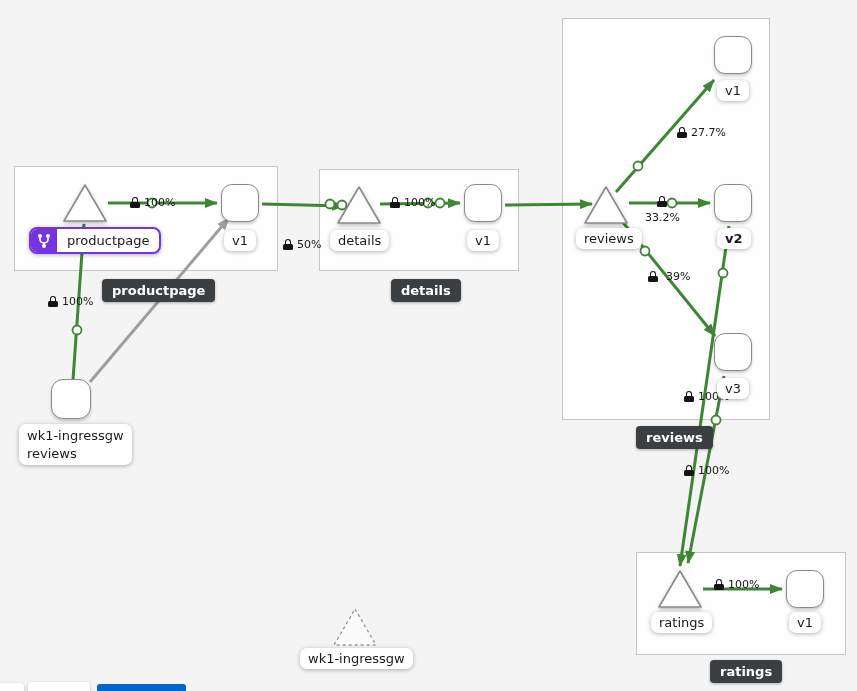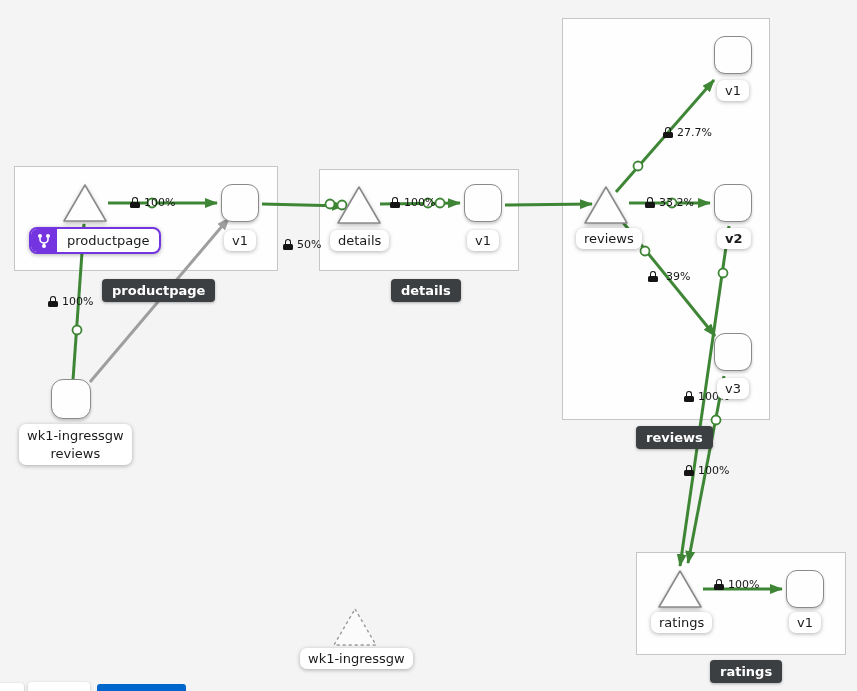--- a/index.html
+++ b/index.html
@@ -4,21 +4,21 @@
 <style>
   html,body{margin:0;padding:0;}
   #stage{position:relative;width:857px;height:691px;background:#f4f4f4;overflow:hidden;
          font-family:"DejaVu Sans","Liberation Sans",sans-serif;}
   .grp{position:absolute;background:#fefefe;border:1px solid #c6c6c6;z-index:1;box-sizing:border-box;}
   #edges{position:absolute;left:0;top:0;z-index:2;}
   .tri{position:absolute;z-index:4;filter:drop-shadow(0 2px 2px rgba(0,0,0,.25));}
   .sq{position:absolute;width:38px;height:38px;background:#fefefe;border:1.5px solid #8a8a8a;
       border-radius:11px;z-index:4;box-shadow:0 2px 3px rgba(0,0,0,.2);box-sizing:border-box;}
   .chip{position:absolute;background:#fff;border-radius:7px;box-shadow:0 1px 4px rgba(0,0,0,.3);
-        padding:3px 8px;font-size:13px;color:#1a1a1a;text-align:center;z-index:5;white-space:nowrap;}
+        padding:3px 8px;font-size:13px;color:#1a1a1a;text-align:left;z-index:5;white-space:nowrap;}
   .darklbl{position:absolute;background:#3c3f42;color:#fff;font-weight:bold;font-size:13px;
         padding:4px 10px;border-radius:4px;z-index:6;box-shadow:0 1px 3px rgba(0,0,0,.3);white-space:nowrap;}
   .elbl{position:absolute;display:flex;align-items:center;gap:4px;font-size:11px;color:#161616;z-index:3;white-space:nowrap;}
   .lock{position:relative;width:10px;height:11px;display:inline-block;flex:0 0 auto;}
   .lock::before{content:"";position:absolute;top:0;left:2px;width:4px;height:6px;
         border:1.6px solid #151515;border-bottom:none;border-radius:4px 4px 0 0;}
   .lock::after{content:"";position:absolute;bottom:0;left:0;width:10px;height:6px;background:#151515;border-radius:1.5px;}
   .ppchip{position:absolute;left:29px;top:227px;display:flex;align-items:stretch;z-index:5;
         border:2px solid #7435e0;border-radius:8px;background:#fff;box-shadow:0 1px 4px rgba(0,0,0,.3);overflow:hidden;}
   .ppbadge{width:26px;background:#7435e0;display:flex;align-items:center;justify-content:center;}
@@ -151,25 +151,25 @@
     <span>100%</span>
   </div>
   <div class="elbl" style="left:283px;top:197px;margin-top:41px;">
     <span class="lock"></span>
     <span>50%</span>
   </div>
   <div class="elbl" style="left:390px;top:196px;">
     <span class="lock"></span>
     <span>100%</span>
   </div>
-  <div class="elbl" style="left:663px;top:126px;">
+  <div class="elbl" style="left:677px;top:126px;">
     <span class="lock"></span>
     <span>27.7%</span>
   </div>
-  <div class="elbl" style="left:645px;top:196px;">
+  <div class="elbl" style="left:645px;top:196px;flex-direction:column;">
     <span class="lock"></span>
     <span>33.2%</span>
   </div>
   <div class="elbl" style="left:648px;top:270px;gap:8px;">
     <span class="lock"></span>
     <span>39%</span>
   </div>
   <div class="elbl" style="left:684px;top:390px;">
     <span class="lock"></span>
     <span>100%</span>

